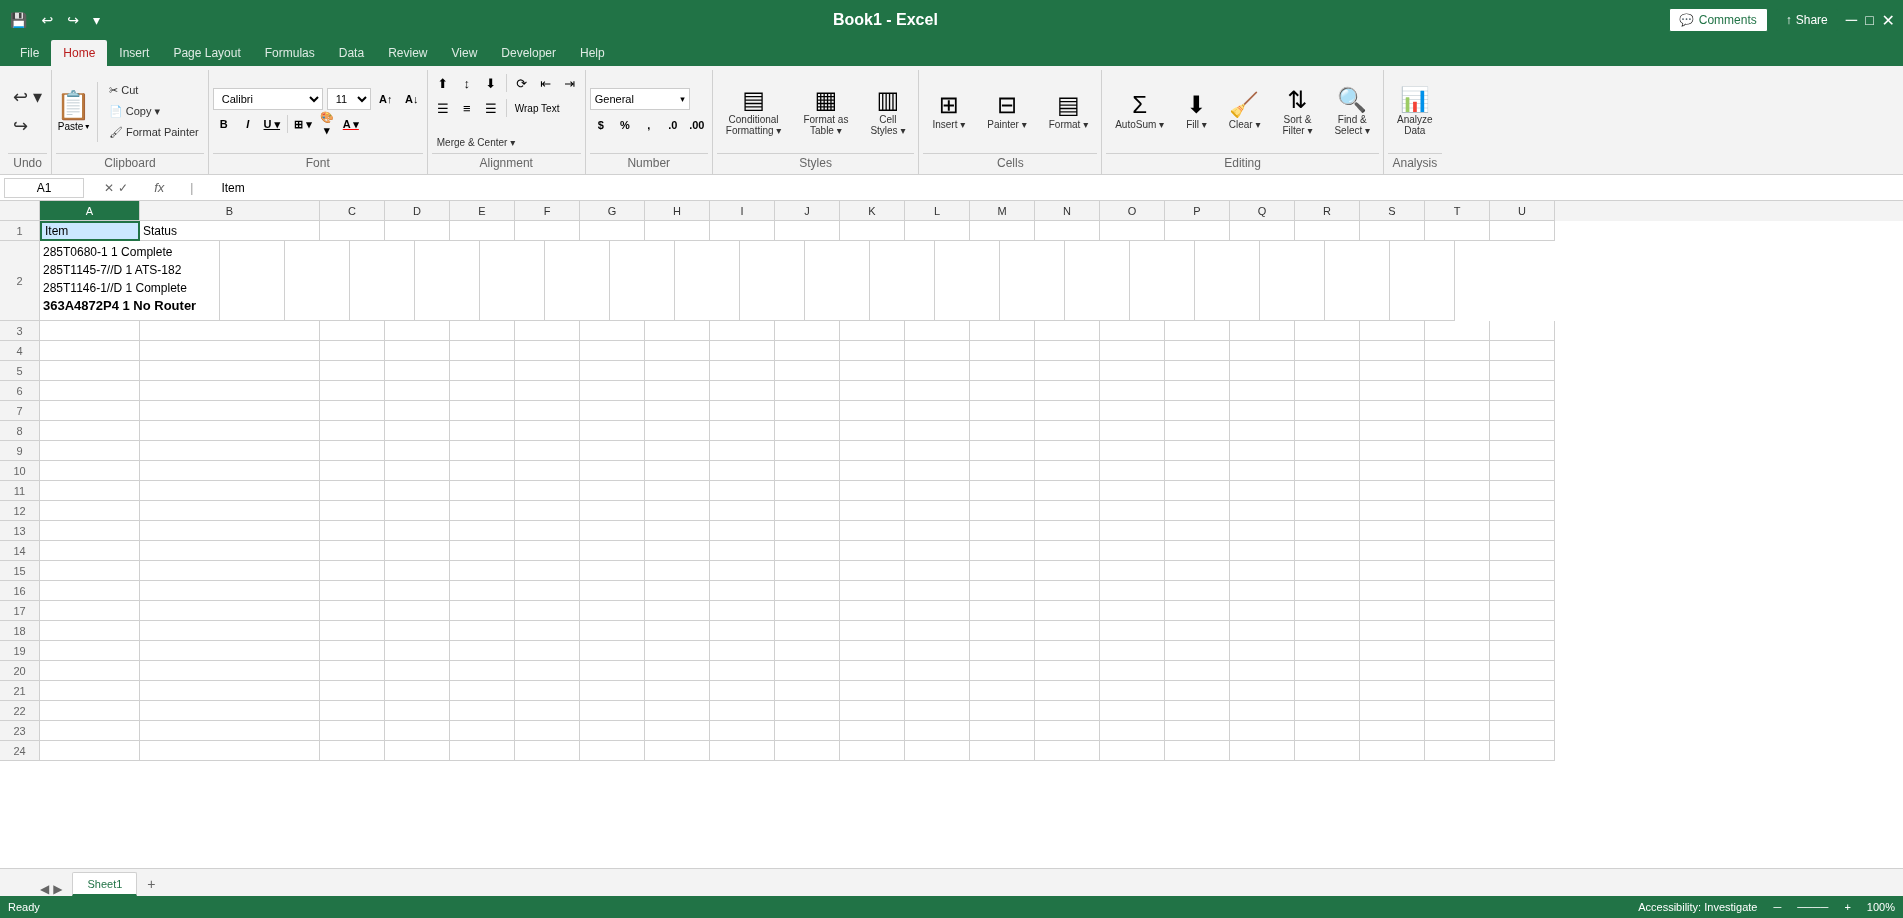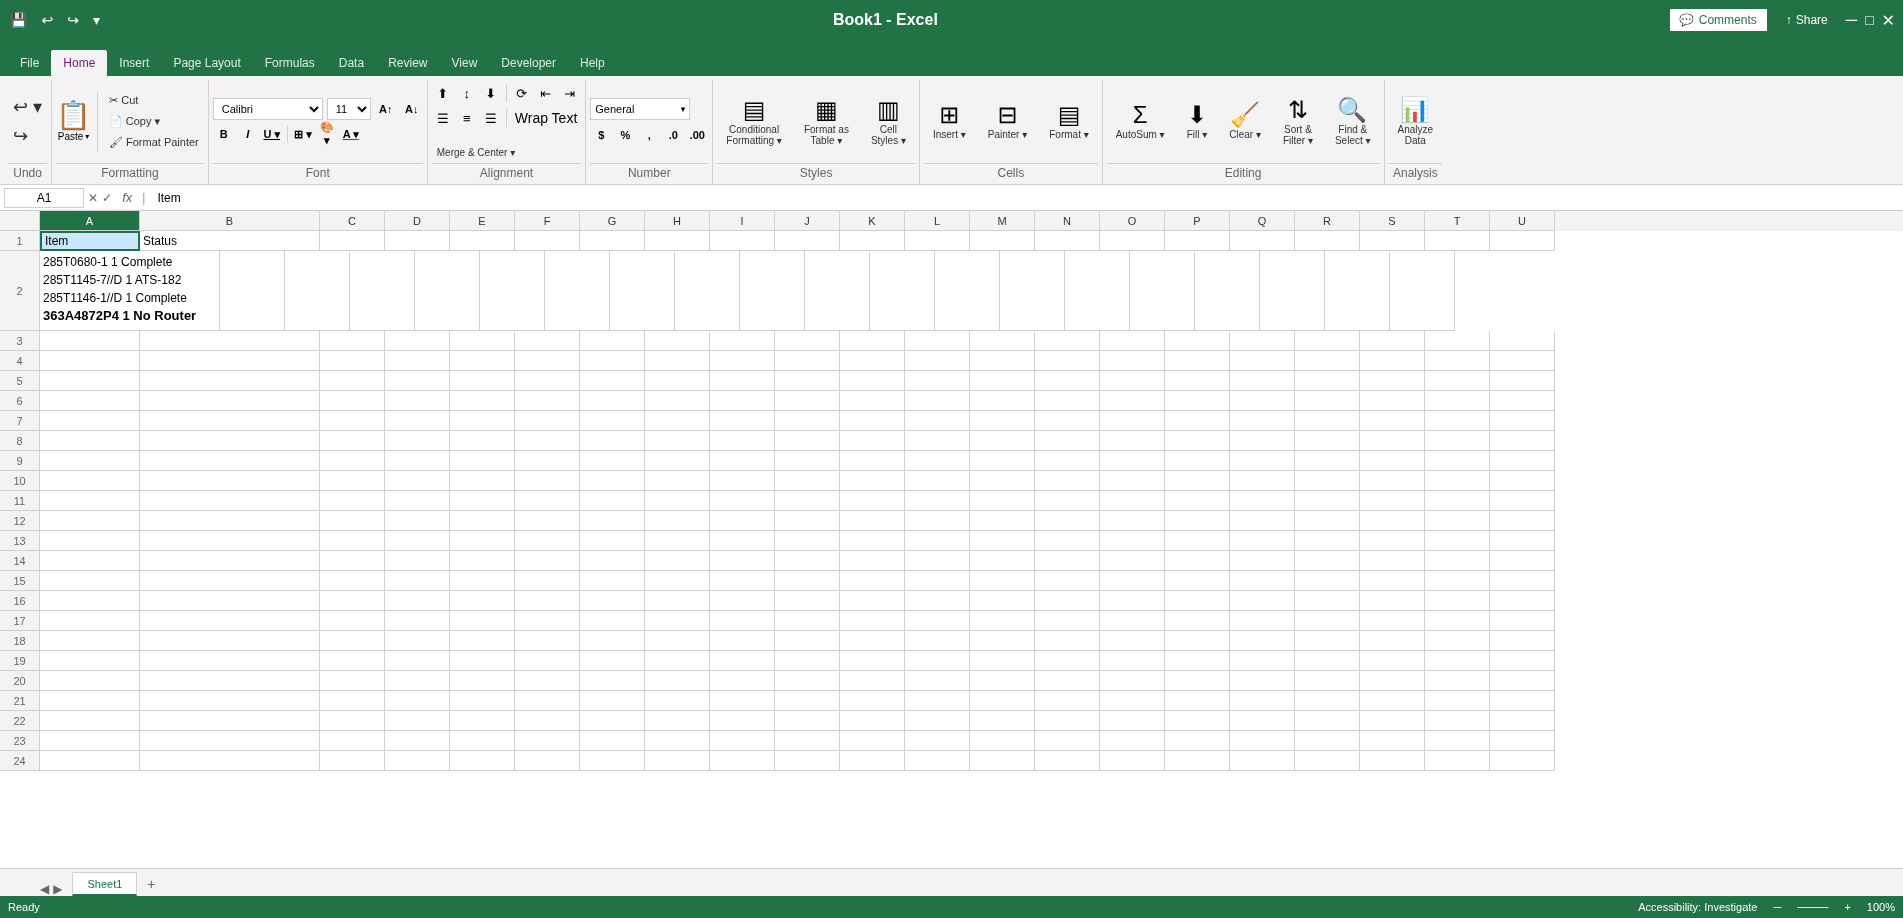--- a/index.html
+++ b/index.html
@@ -54,21 +54,21 @@
     .qa-btn { color: white; cursor: pointer; font-size: 14px; padding: 2px; }
 
     
     .formula-bar {
       display: flex;
       align-items: center;
       height: 26px;
       border-bottom: 1px solid #d0d0d0;
       background: white;
       padding: 0 4px;
-      gap: 4px;
+      gap: 20px;
     }
     .name-box {
       width: 80px;
       border: 1px solid #d0d0d0;
       font-size: 12px;
       padding: 2px 4px;
       text-align: center;
     }
     .formula-bar-icons { display: flex; gap: 4px; color: #666; }
     .formula-bar-fx { font-style: italic; font-size: 13px; color: #666; padding: 0 6px; }
@@ -338,23 +338,22 @@
       display: flex;
       align-items: flex-end;
       padding: 0 8px;
     }
     .ribbon-tab {
       padding: 6px 12px;
       color: rgba(255,255,255,0.85);
       font-size: 12px;
       cursor: pointer;
       border-radius: 2px 2px 0 0;
-      margin-top: 10px;
-    }
-    .ribbon-tab.active { background: #f3f3f3; color: #701a75; }
+    }
+    .ribbon-tab.active { background: #f3f3f3; color: #b91c1c; }
 
     .full-width { display: flex; flex-direction: column; height: 100vh; }
   </style>
 </head>
 <body>
 
 <div class="full-width">
 
   <div class="app-bar">
     <div style="display:flex;gap:10px;align-items:center;">
@@ -419,21 +418,21 @@
               <span style="font-size:8px;">▾</span>
             </div>
           </div>
           <div class="separator"></div>
           <div class="ribbon-col" style="gap:2px;">
             <button class="ribbon-btn-small">✂ Cut</button>
             <button class="ribbon-btn-small">📄 Copy ▾</button>
             <button class="ribbon-btn-small">🖌 Format Painter</button>
           </div>
         </div>
-        <div class="ribbon-group-label">Formatting</div>
+        <div class="ribbon-group-label">Clipboard</div>
       </div>
 
       <div class="ribbon-group">
         <div class="ribbon-group-content">
           <div class="ribbon-col">
             <div class="ribbon-row-small" style="gap:4px;">
               <select class="font-selector">
                 <option>Calibri</option>
               </select>
               <select class="size-selector">
@@ -466,21 +465,21 @@
               <div style="width:1px;background:#d0d0d0;height:18px;margin:0 2px;"></div>
               <button class="align-btn">⟳</button>
               <button class="align-btn">⇤</button>
               <button class="align-btn">⇥</button>
             </div>
             <div class="ribbon-row-small" style="gap:2px;margin-top:2px;">
               <button class="align-btn">☰</button>
               <button class="align-btn">≡</button>
               <button class="align-btn">☰</button>
               <div style="width:1px;background:#d0d0d0;height:18px;margin:0 2px;"></div>
-              <button class="align-btn" style="font-size:14px;width:auto;padding:0 3px;">Wrap Text</button>
+              <button class="align-btn" style="font-size:10px;width:auto;padding:0 3px;">Wrap Text</button>
             </div>
             <div class="ribbon-row-small" style="margin-top:14px;">
               <button class="ribbon-btn-small" style="font-size:10px;">Merge &amp; Center ▾</button>
             </div>
           </div>
         </div>
         <div class="ribbon-group-label">Alignment</div>
       </div>
 
       <div class="ribbon-group">

